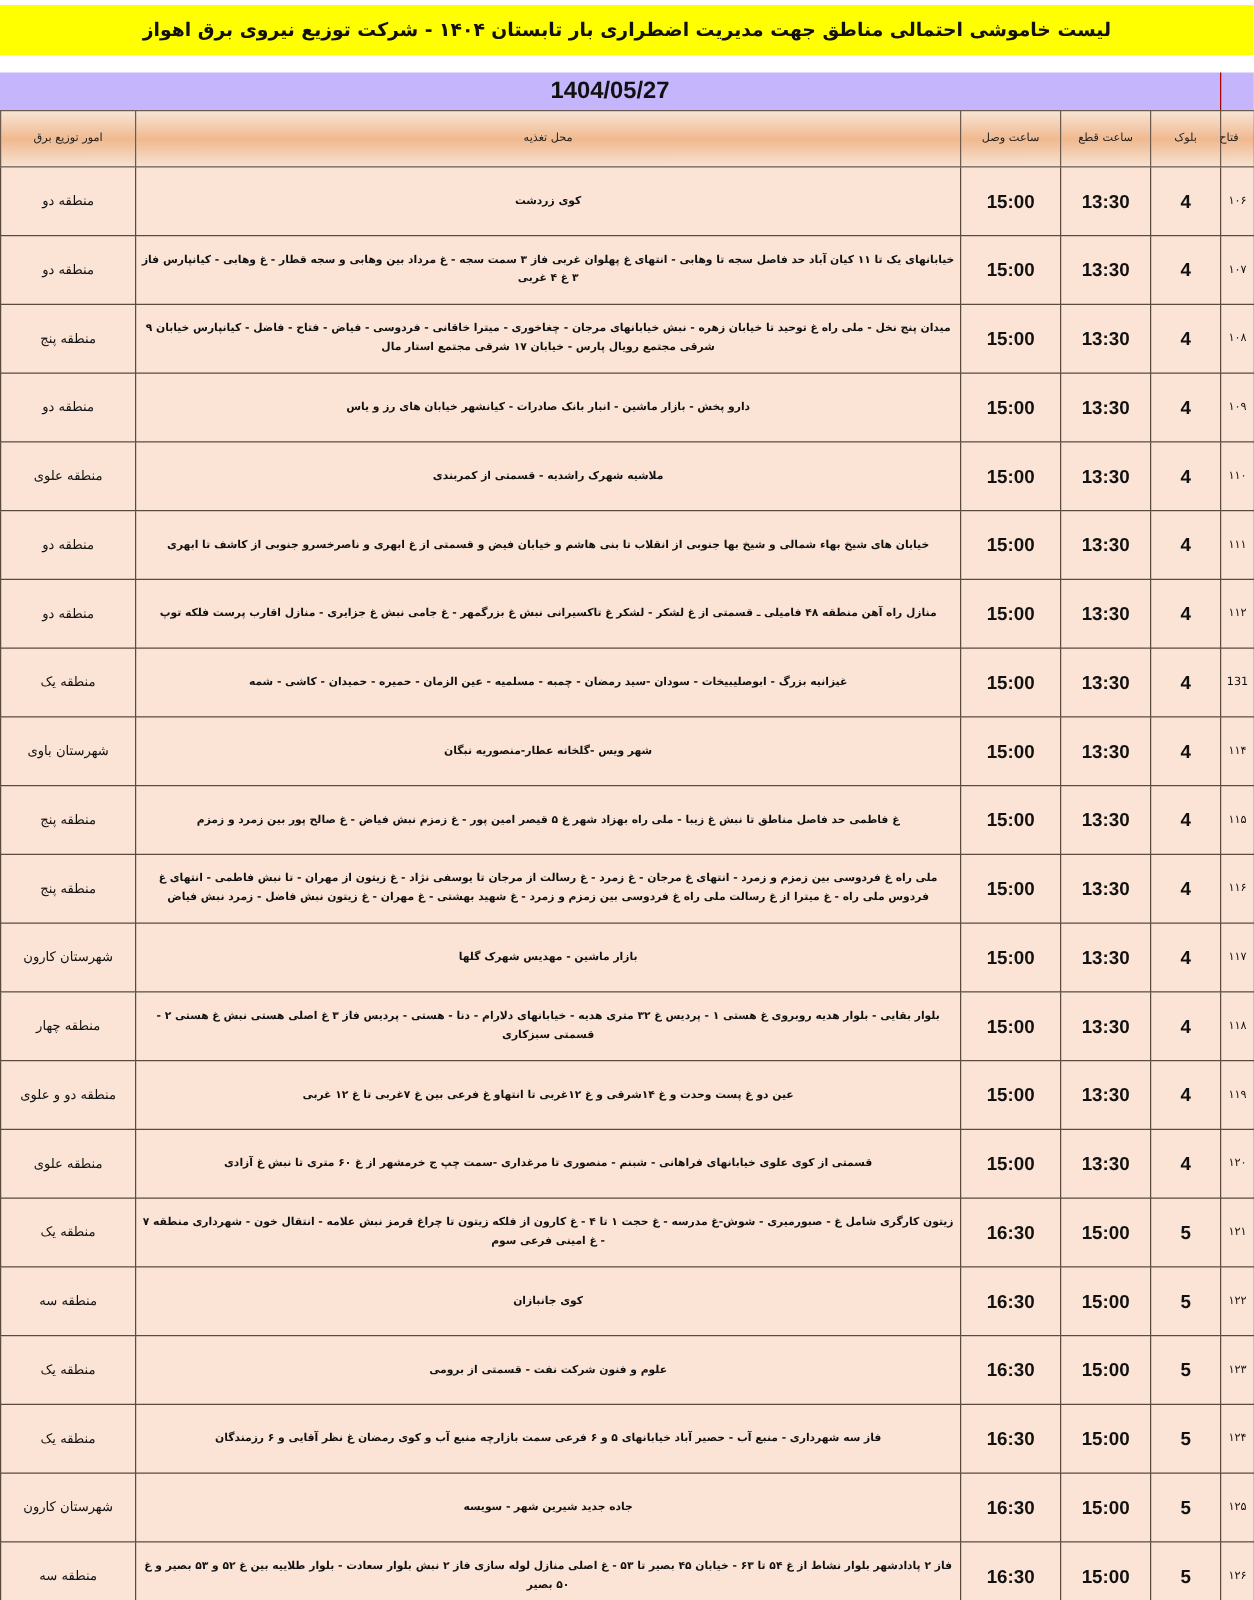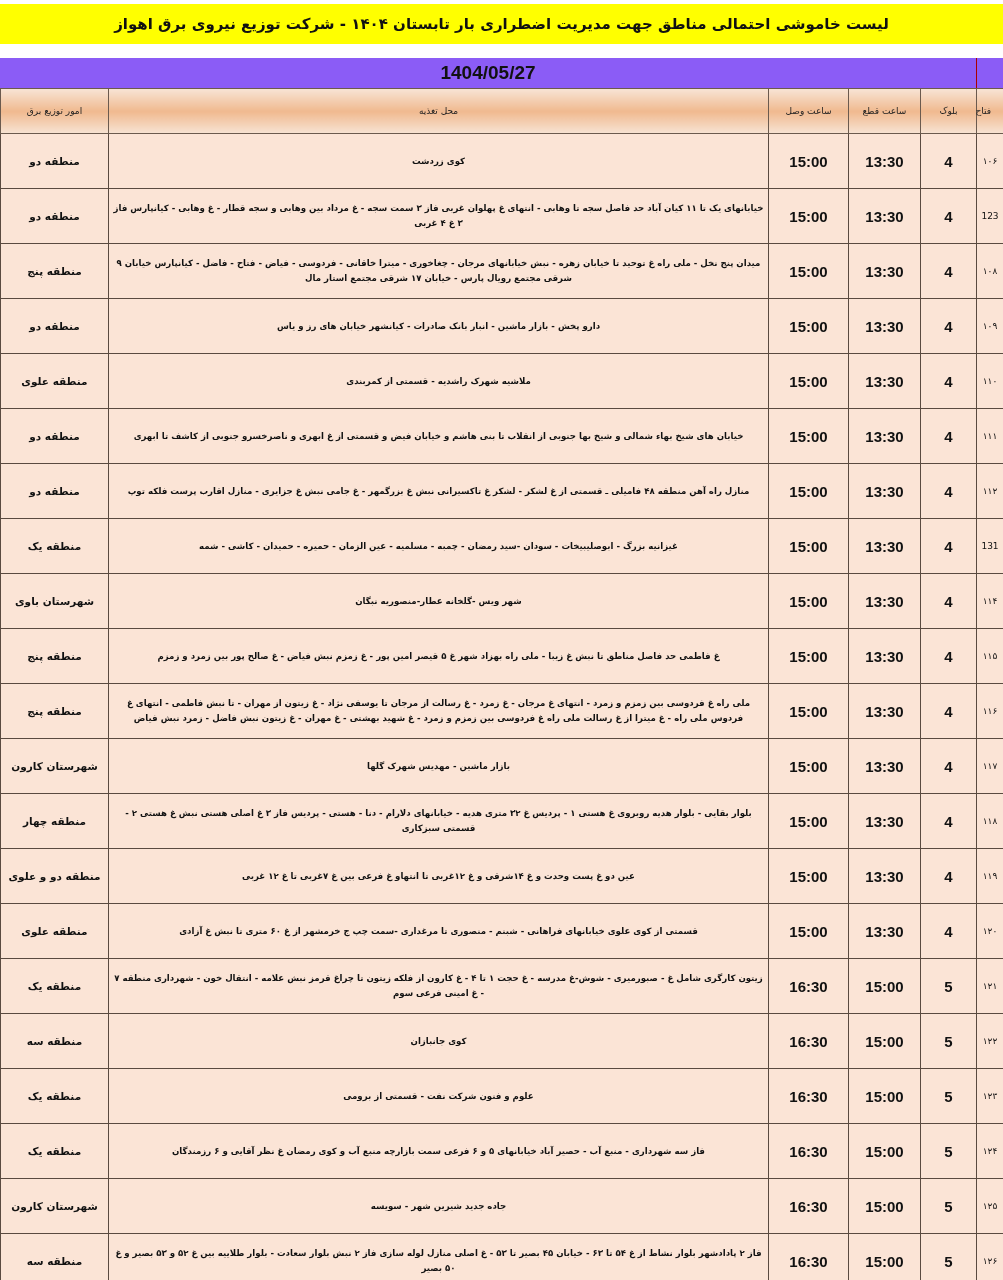--- a/index.html
+++ b/index.html
@@ -1,27 +1,27 @@
 <!DOCTYPE html>
 <html><head>
 <meta charset="utf-8">
 <style>
   html,body{margin:0;padding:0;background:#fff;}
   body{width:1003px;height:1280px;overflow:hidden;font-family:"DejaVu Sans",sans-serif;}
   .title-band{position:absolute;left:0;top:4px;width:1003px;height:40px;background:#ffff00;display:flex;align-items:center;justify-content:center;font-weight:bold;font-size:15px;color:#111;direction:rtl;}
-  .date-band{position:absolute;left:0;top:58px;width:1003px;height:30px;background:#8b5cf6;}
+  .date-band{position:absolute;left:0;top:58px;width:1003px;height:30px;background:#c4b5fd;}
   .date-text{position:absolute;left:0;top:0;width:976px;height:30px;display:flex;align-items:center;justify-content:center;font-family:"Liberation Sans",sans-serif;font-weight:bold;font-size:19px;color:#111;}
   .date-corner{position:absolute;left:976px;top:0;width:27px;height:30px;border-left:1px solid #a00;}
   table{position:absolute;left:0;top:88px;border-collapse:collapse;table-layout:fixed;width:1003px;direction:rtl;}
   th{background:linear-gradient(#f7e3d3,#f0b98f 50%,#f7e3d3);height:20px;font-size:9px;font-weight:normal;color:#222;border:1px solid #6b5a4e;padding:12px;}
   td{background:#fbe4d6;border:1px solid #5a4a40;height:54px;text-align:center;padding:0 4px;color:#111;}
   td.num{font-size:9px;padding:0;}
   td.big{font-family:"Liberation Sans",sans-serif;font-weight:bold;font-size:15px;}
   td.loc{font-size:8.6px;font-weight:bold;line-height:15px;text-align:center;}
-  td.area{font-size:10.5px;font-weight:bold;}
+  td.area{font-size:10.5px;font-weight:normal;}
 </style>
 </head>
 <body>
 
 <div class="title-band">لیست خاموشی احتمالی مناطق جهت مدیریت اضطراری بار تابستان ۱۴۰۴ - شرکت توزیع نیروی برق اهواز</div>
 <div class="date-band">
   <div class="date-text">1404/05/27</div>
   <div class="date-corner"></div>
 </div>
 
@@ -47,21 +47,21 @@
   <tbody id="tbody">
       <tr>
         <td class="num">۱۰۶</td>
         <td class="big">4</td>
         <td class="big">13:30</td>
         <td class="big">15:00</td>
         <td class="loc">کوی زردشت</td>
         <td class="area">منطقه دو</td>
       </tr>
       <tr>
-        <td class="num">123</td>
+        <td class="num">۱۰۷</td>
         <td class="big">4</td>
         <td class="big">13:30</td>
         <td class="big">15:00</td>
         <td class="loc">خیابانهای یک تا ۱۱ کیان آباد حد فاصل سجه تا وهابی - انتهای غ پهلوان غربی فاز ۳ سمت سجه - غ مرداد بین وهابی و سجه قطار - غ وهابی - کیانپارس فاز ۳ غ ۴ غربی</td>
         <td class="area">منطقه دو</td>
       </tr>
       <tr>
         <td class="num">۱۰۸</td>
         <td class="big">4</td>
         <td class="big">13:30</td>

